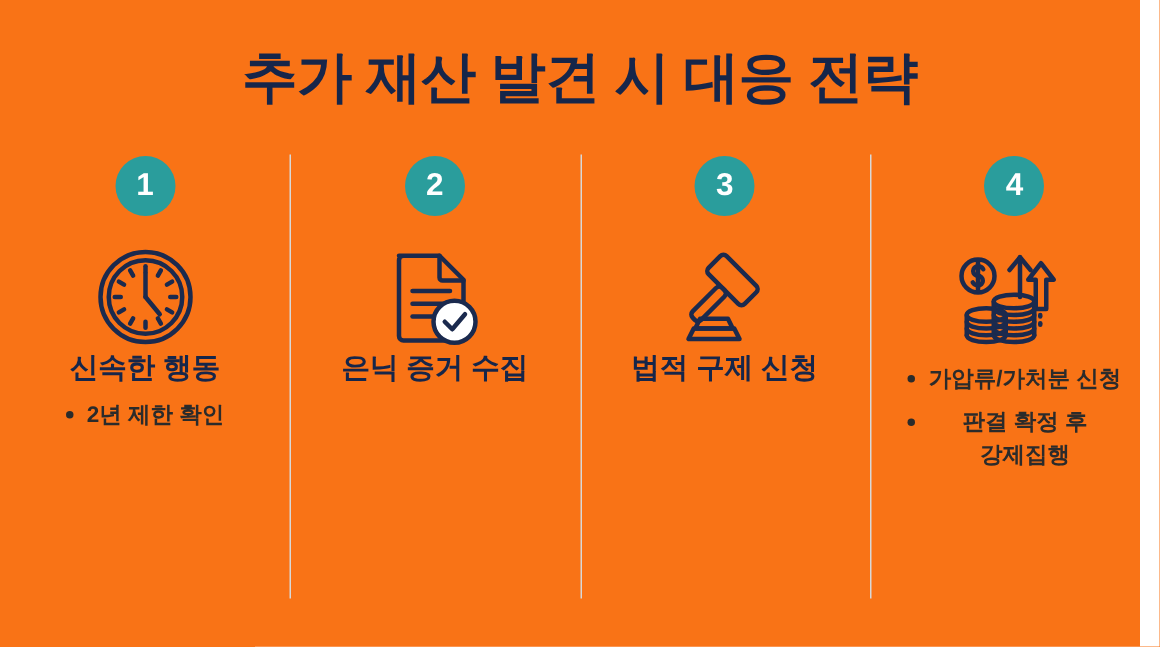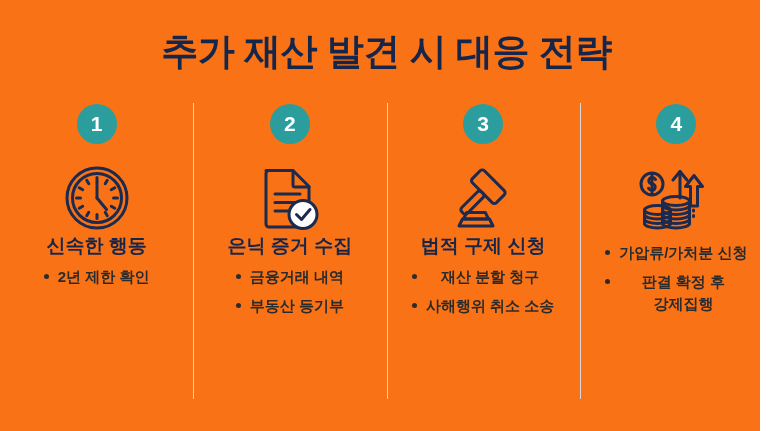--- a/index.html
+++ b/index.html
@@ -195,54 +195,38 @@
           <line x1="16" y1="30" x2="41" y2="30"></line>
           <line x1="16" y1="38.5" x2="41" y2="38.5"></line>
           <line x1="16" y1="47" x2="36" y2="47"></line>
           <circle cx="44" cy="50.5" r="14" fill="#ffffff"></circle>
           <polyline points="37.5,50.5 42.5,55.5 51,45.5"></polyline>
         </svg>
       </div>
 
       <div class="col-heading">은닉 증거 수집</div>
 
-      <ul class="bullets">
-        <li>
-          <span>금융거래 내역</span>
-        </li>
-        <li>
-          <span>부동산 등기부</span>
-        </li>
-      </ul>
     </div>
 
     <div class="column">
       <div class="step-badge">3</div>
 
       <div class="icon-wrap">
         <svg width="74" height="68" viewBox="0 0 74 68" fill="none" stroke="#1b2a4e" stroke-width="3" stroke-linecap="round" stroke-linejoin="round">
           <g transform="rotate(45 37 28)">
             <rect x="20" y="12" width="34" height="17" rx="3"></rect>
             <rect x="33" y="29" width="8" height="28" rx="3"></rect>
           </g>
           <path d="M13 62 h34 l-3.5 -7 h-27 Z"></path>
           <path d="M17.5 55 h25 l-3.2 -6.5 h-18.6 Z"></path>
         </svg>
       </div>
 
       <div class="col-heading">법적 구제 신청</div>
 
-      <ul class="bullets">
-        <li>
-          <span>재산 분할 청구</span>
-        </li>
-        <li>
-          <span>사해행위 취소 소송</span>
-        </li>
-      </ul>
     </div>
 
     <div class="column">
       <div class="step-badge">4</div>
 
       <div class="icon-wrap">
         <svg width="80" height="72" viewBox="0 0 80 72" fill="none" stroke="#1b2a4e" stroke-width="3" stroke-linecap="round" stroke-linejoin="round">
           <circle cx="16" cy="22" r="11"></circle>
           <path d="M19.5 17.5 a4 4 0 0 0 -3.5 -2 a3.2 3.2 0 0 0 0 6.4 a3.2 3.2 0 0 1 0 6.4 a4 4 0 0 1 -3.5 -2"></path>
           <line x1="16" y1="12.5" x2="16" y2="31.5"></line>

